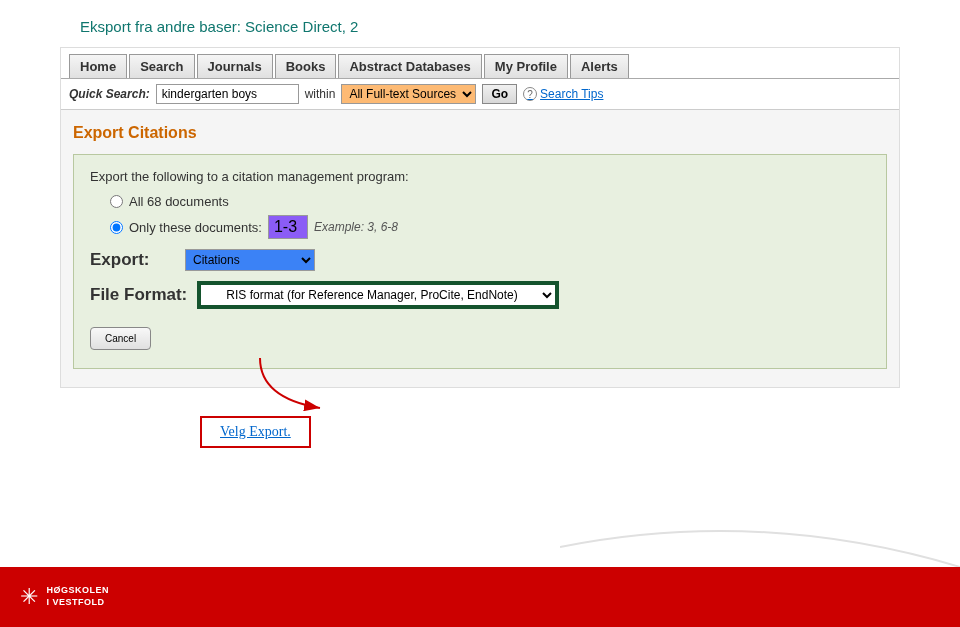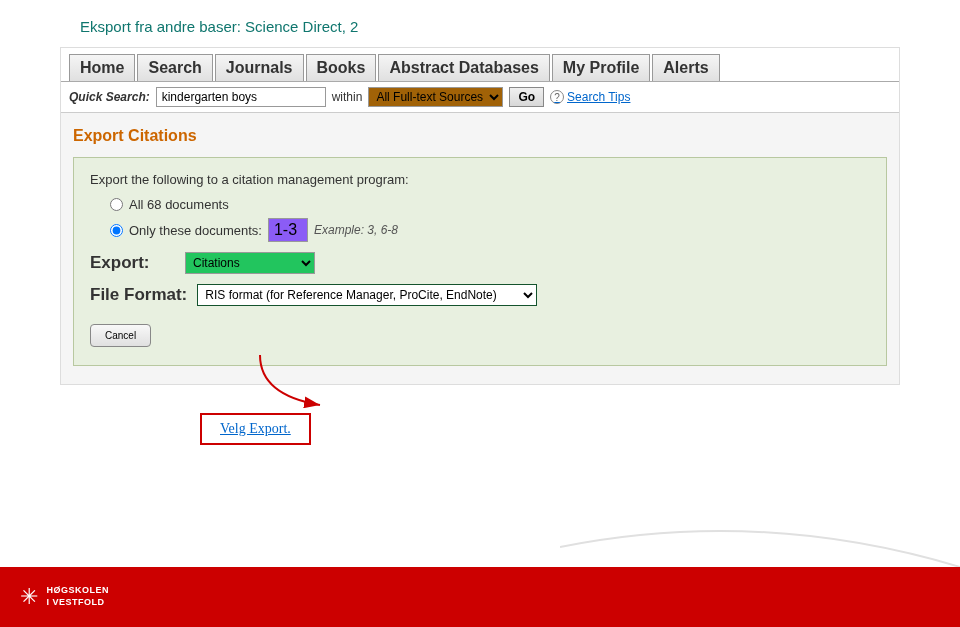--- a/index.html
+++ b/index.html
@@ -38,21 +38,21 @@
       display: flex;
       align-items: flex-end;
       gap: 2px;
     }
     .nav-tab {
       padding: 4px 10px;
       border: 1px solid #999;
       border-bottom: none;
       background: #e8e8e8;
       cursor: pointer;
-      font-size: 16px;
+      font-size: 13px;
       font-weight: bold;
       color: #333;
       background: linear-gradient(to bottom, #f5f5f5, #e0e0e0);
     }
 
     
     .quick-search-bar {
       background: #ffffff;
       border-bottom: 1px solid #ccc;
       padding: 5px 8px;
@@ -63,30 +63,30 @@
     }
     .quick-search-label {
       font-weight: bold;
       white-space: nowrap;
       font-style: italic;
     }
     .quick-search-input {
       border: 1px solid #999;
       padding: 2px 5px;
       font-size: 12px;
-      width: 170px;
+      width: 143px;
     }
     .within-label {
       white-space: nowrap;
     }
     .source-select {
       border: 1px solid #999;
       font-size: 12px;
       padding: 1px 3px;
-      background: #a16207;
+      background: #fdba74;
     }
     .go-button {
       background: linear-gradient(to bottom, #f0f0f0, #d8d8d8);
       border: 1px solid #888;
       padding: 2px 8px;
       font-size: 12px;
       font-weight: bold;
       cursor: pointer;
     }
     .search-tips-link {
@@ -165,27 +165,27 @@
     }
     .field-label {
       font-weight: bold;
       font-size: 17px;
       min-width: 85px;
     }
     .export-select {
       border: 1px solid #999;
       font-size: 12px;
       padding: 2px 3px;
-      background: #22c55e;
+      background: #3b82f6;
       min-width: 130px;
     }
     .file-format-select {
-      border: 1px solid #14532d;
-      font-size: 12px;
-      padding: 2px 3px;
+      border: 4px solid #14532d;
+      font-size: 12px;
+      padding: 2px 21px;
       background: #fff;
       min-width: 340px;
     }
 
     .button-row {
       display: flex;
       gap: 8px;
       margin-top: 18px;
       margin-left: 0;
     }

